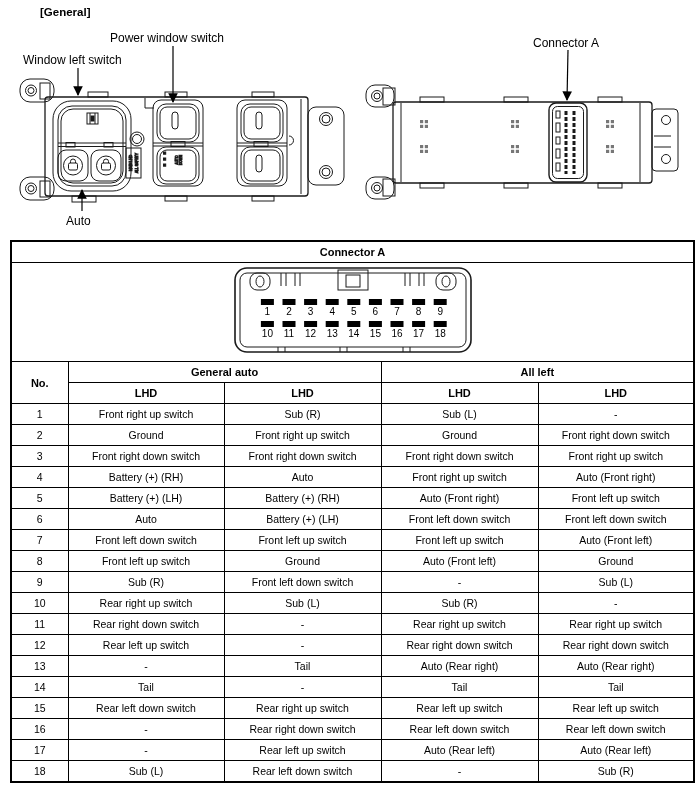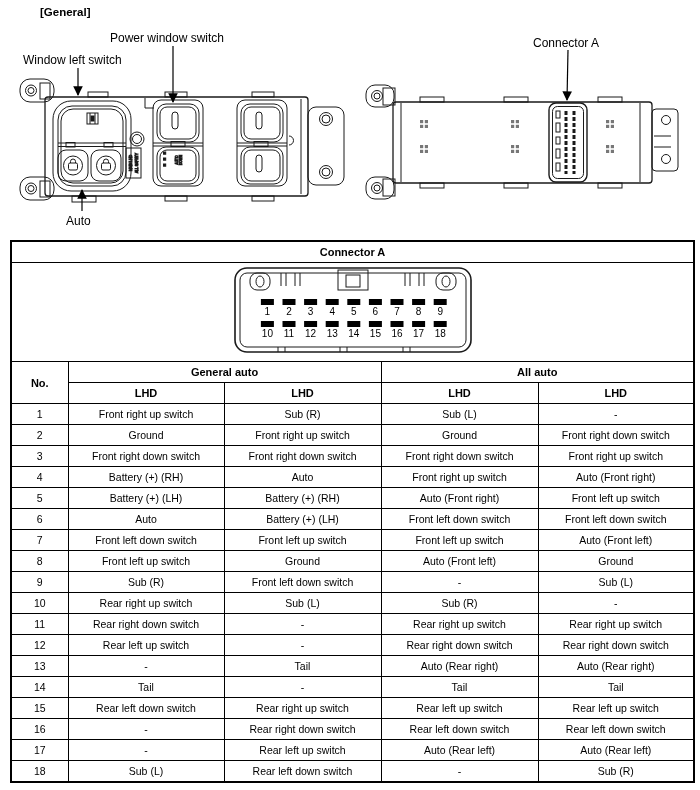--- a/index.html
+++ b/index.html
@@ -312,21 +312,21 @@
               <text x="185.60000000000002" y="74" text-anchor="middle" class="pin-num">17</text>
               <rect x="200.70000000000002" y="58" width="13" height="6" fill="#000"></rect>
               <text x="207.20000000000002" y="74" text-anchor="middle" class="pin-num">18</text>
             </g>
         </svg>
       </td>
     </tr>
     <tr>
       <th rowspan="2">No.</th>
       <th colspan="2">General auto</th>
-      <th colspan="2">All auto</th>
+      <th colspan="2">All left</th>
     </tr>
     <tr>
       <th>LHD</th>
       <th>LHD</th>
       <th>LHD</th>
       <th>LHD</th>
     </tr>
   </thead>
   <tbody id="pin-rows">
       <tr>

